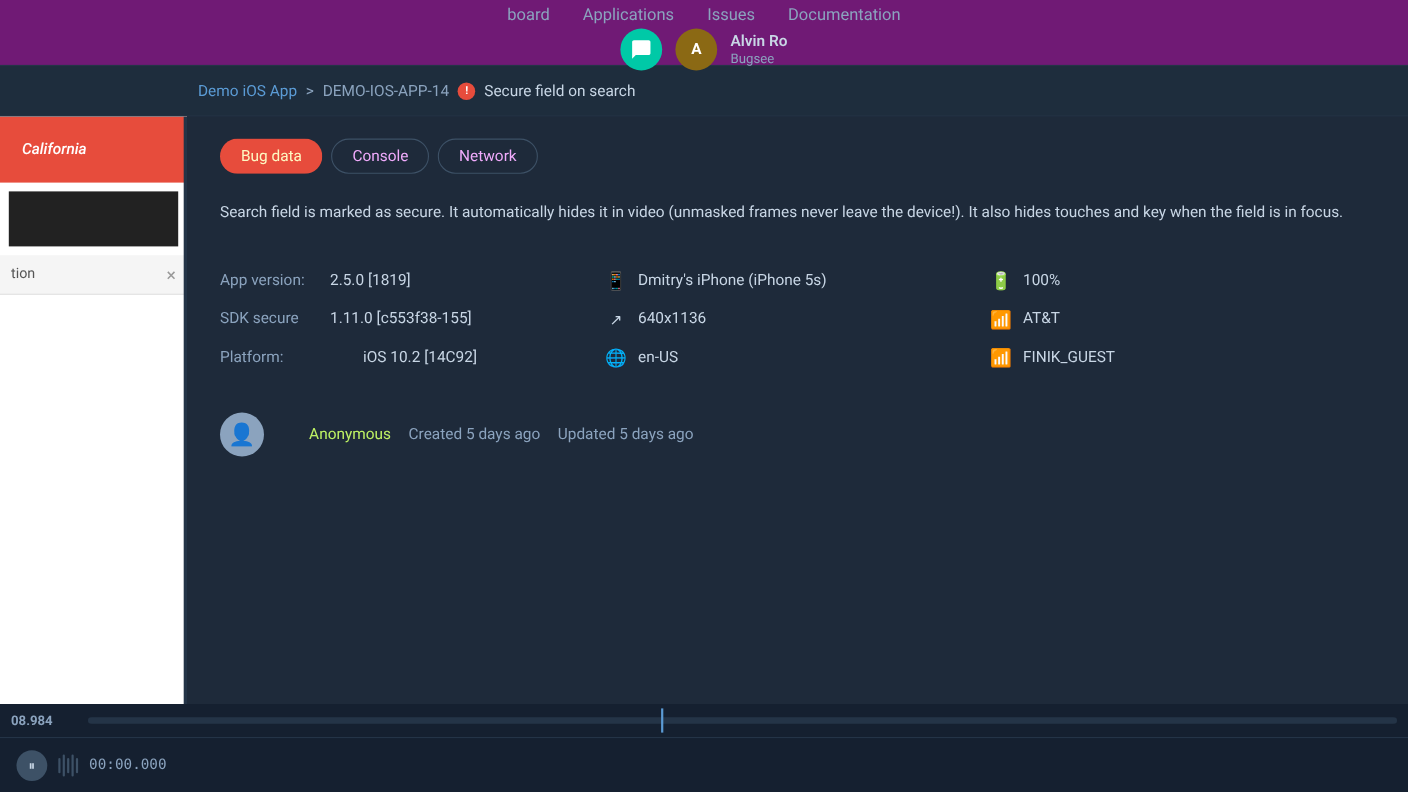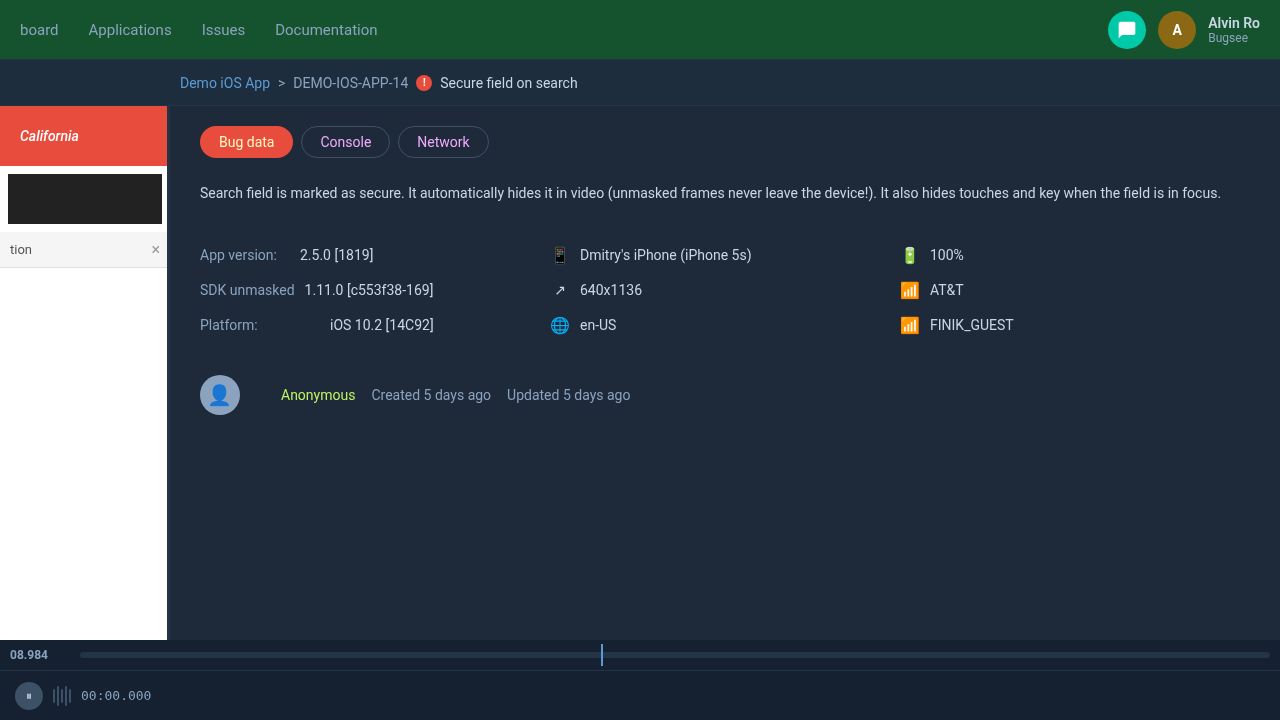--- a/index.html
+++ b/index.html
@@ -8,27 +8,28 @@
       background: #1e2a3a;
       color: #c8d6e5;
       width: 1280px;
       height: 720px;
       overflow: hidden;
       position: relative;
     }
 
     
     .top-nav {
-      background: #14532d;
+      background: #701a75;
       height: 60px;
       display: flex;
       align-items: center;
       padding: 0 20px;
       border-bottom: 1px solid #243447;
       position: relative;
+      flex-direction: column;
     }
     .nav-items {
       display: flex;
       align-items: center;
       gap: 30px;
       flex: 1;
     }
     .nav-item {
       color: #8ba3be;
       font-size: 15px;
@@ -373,22 +374,22 @@
       <div class="meta-item">
         <span class="meta-icon">📱</span>
         <span class="meta-value">Dmitry's iPhone (iPhone 5s)</span>
       </div>
       <div class="meta-item">
         <span class="meta-icon">🔋</span>
         <span class="meta-value">100%</span>
       </div>
 
       <div class="meta-item">
-        <span class="meta-label">SDK unmasked</span>
-        <span class="meta-value">1.11.0 [c553f38-169]</span>
+        <span class="meta-label">SDK secure</span>
+        <span class="meta-value">1.11.0 [c553f38-155]</span>
       </div>
       <div class="meta-item">
         <span class="meta-icon" style="font-size:14px;">↗</span>
         <span class="meta-value">640x1136</span>
       </div>
       <div class="meta-item">
         <span class="meta-icon">📶</span>
         <span class="meta-value">AT&amp;T</span>
       </div>
 

